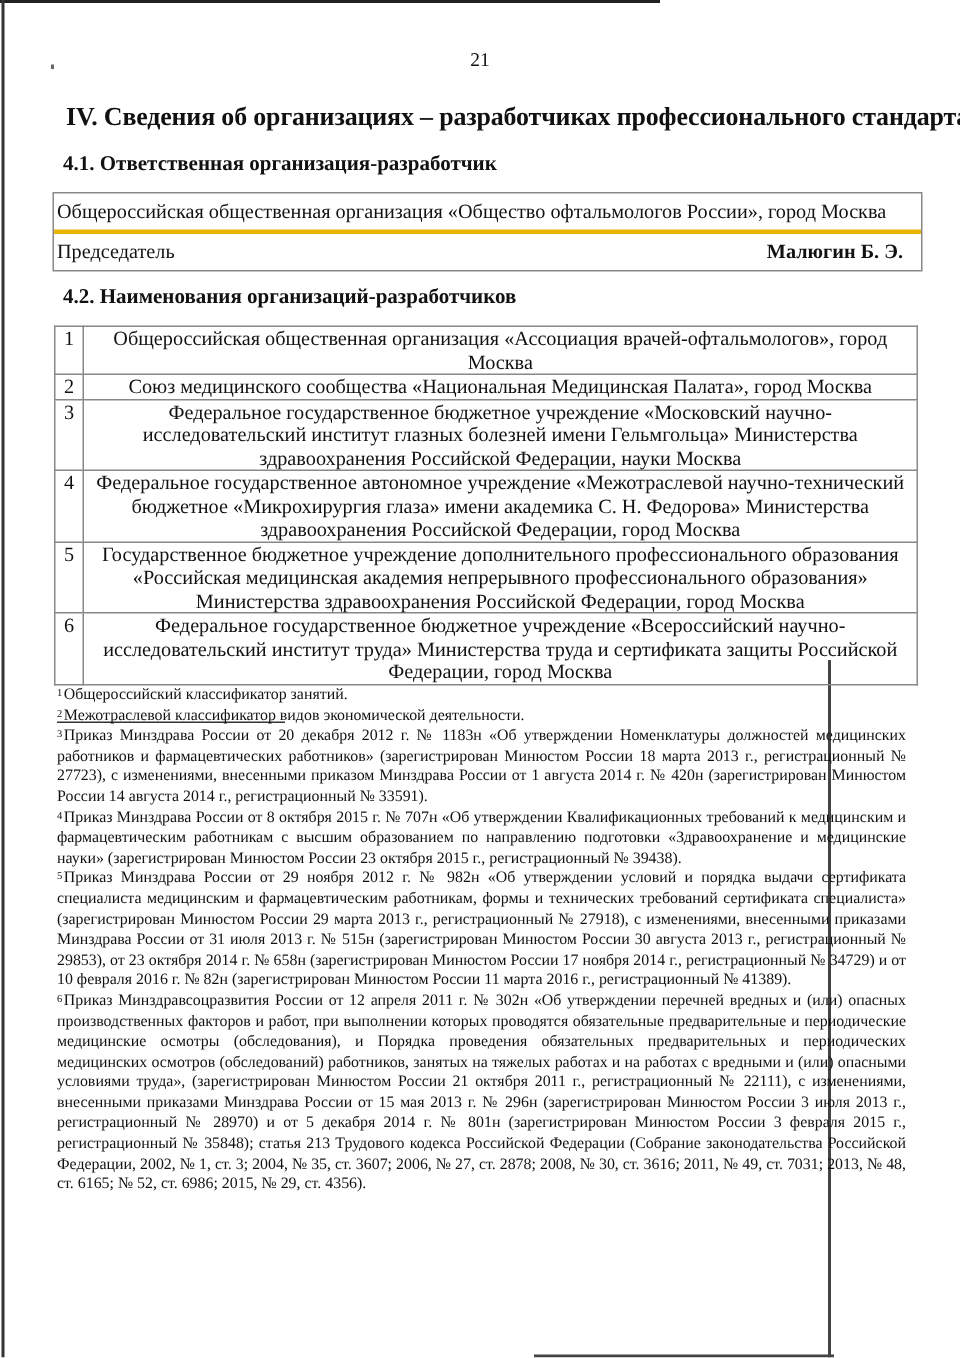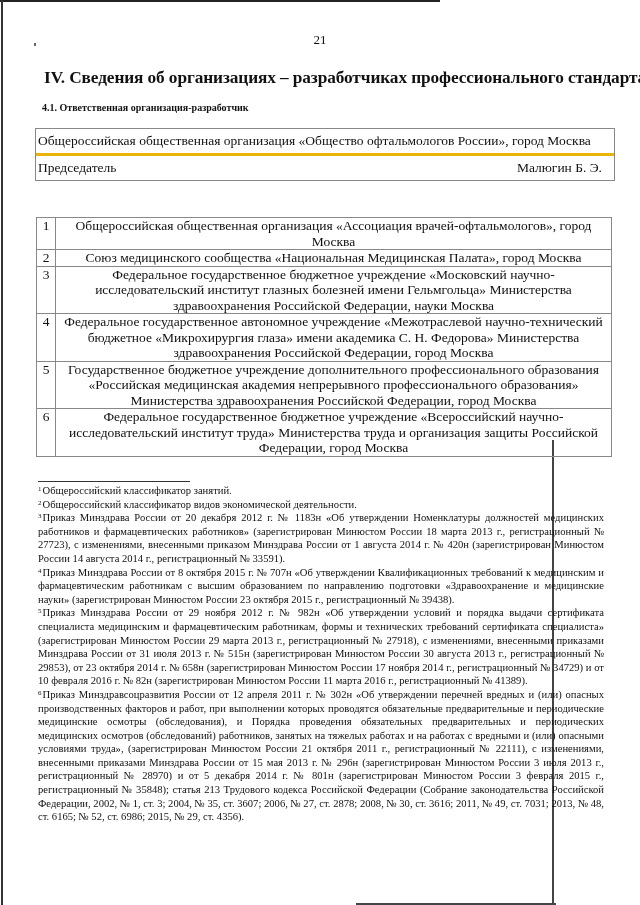--- a/index.html
+++ b/index.html
@@ -6,35 +6,35 @@
   body { width: 640px; height: 905px; position: relative; overflow: hidden;
          font-family: "Liberation Serif", "DejaVu Serif", serif; color: #111; }
   .page { position: absolute; left: 0; top: 0; width: 556px; height: 905px; background: #fff; }
   .edge-left { position: absolute; left: 1px; top: 0; width: 2px; height: 905px; background: #333; }
   .edge-right { position: absolute; right: 2px; top: 440px; width: 2px; height: 465px; background: #444; }
   .edge-top { position: absolute; left: 0; top: 0; width: 440px; height: 2px; background: #222; }
   .edge-bottom { position: absolute; right: 0; bottom: 0; width: 200px; height: 2px; background: #444; }
   .mark { position: absolute; left: 34px; top: 43px; width: 2px; height: 3px; background: #666; }
   .page-number { position: absolute; left: 0; width: 640px; top: 32px; text-align: center; font-size: 13px; }
   .section-title { position: absolute; left: 44px; top: 68px; font-size: 17.3px; font-weight: bold; white-space: nowrap; letter-spacing: -0.1px; }
-  .sub-title { position: absolute; font-size: 10px; font-weight: bold; white-space: nowrap; }
+  .sub-title { position: absolute; font-size: 14px; font-weight: bold; white-space: nowrap; }
   .sub-41 { left: 42px; top: 102px; }
   .sub-42 { left: 42px; top: 191px; }
 
   .resp-box { position: absolute; left: 35px; top: 128px; width: 578px; border: 1px solid #888; }
   .resp-row { height: 24px; padding: 0 2px; font-size: 13.5px; line-height: 24px; display: flex; justify-content: space-between; white-space: nowrap; }
   .resp-row + .resp-row { border-top: 3px solid #eab308; }
-  .resp-row .right { padding-right: 10px; }
+  .resp-row .right { padding-right: 10px; font-weight: bold; }
 
   .dev-table { position: absolute; left: 36px; top: 217px; width: 576px; border-collapse: collapse; font-size: 13.5px; line-height: 15.5px; }
   .dev-table td { border: 1px solid #888; vertical-align: top; padding: 0 3px; text-align: center; }
   .dev-table td.num { width: 14px; text-align: center; padding: 0 2px; }
 
   .fn-rule { position: absolute; left: 38px; top: 481px; width: 152px; height: 1px; background: #333; }
-  .footnotes { position: absolute; left: 38px; top: 484px; width: 566px; font-size: 10.6px; line-height: 13.6px; text-align: justify; font-family: Liberation Serif, serif; }
+  .footnotes { position: absolute; left: 38px; top: 457px; width: 566px; font-size: 10.6px; line-height: 13.6px; text-align: justify; font-family: Liberation Serif, serif; }
   .fn { margin: 0; }
   .fn sup { font-size: 7px; vertical-align: top; position: relative; top: -1px; margin-right: 1px; }
 </style>
 </head>
 <body>
 
 <div class="page">
   <div class="edge-top"></div>
   <div class="edge-left"></div>
   <div class="edge-right"></div>
@@ -48,20 +48,21 @@
   <div class="resp-box">
     <div class="resp-row">
       <span>Общероссийская общественная организация «Общество офтальмологов России», город Москва</span>
     </div>
     <div class="resp-row">
       <span>Председатель</span>
       <span class="right">Малюгин Б. Э.</span>
     </div>
   </div>
 
+  <div class="sub-title sub-42">4.2. Наименования организаций-разработчиков</div>
   <table class="dev-table">
     <tbody id="dev-body">
         <tr>
           <td class="num">1</td>
           <td>Общероссийская общественная организация «Ассоциация врачей-офтальмологов», город Москва</td>
         </tr>
         <tr>
           <td class="num">2</td>
           <td>Союз медицинского сообщества «Национальная Медицинская Палата», город Москва</td>
         </tr>
@@ -72,27 +73,27 @@
         <tr>
           <td class="num">4</td>
           <td>Федеральное государственное автономное учреждение «Межотраслевой научно-технический бюджетное «Микрохирургия глаза» имени академика С. Н. Федорова» Министерства здравоохранения Российской Федерации, город Москва</td>
         </tr>
         <tr>
           <td class="num">5</td>
           <td>Государственное бюджетное учреждение дополнительного профессионального образования «Российская медицинская академия непрерывного профессионального образования» Министерства здравоохранения Российской Федерации, город Москва</td>
         </tr>
         <tr>
           <td class="num">6</td>
-          <td>Федеральное государственное бюджетное учреждение «Всероссийский научно-исследовательский институт труда» Министерства труда и организация защиты Российской Федерации, город Москва</td>
+          <td>Федеральное государственное бюджетное учреждение «Всероссийский научно-исследовательский институт труда» Министерства труда и сертификата защиты Российской Федерации, город Москва</td>
         </tr>
       </tbody>
   </table>
 
   <div class="fn-rule"></div>
   <div class="footnotes" id="footnotes">
       <p class="fn"><sup>1</sup><span>Общероссийский классификатор занятий.</span></p>
-      <p class="fn"><sup>2</sup><span>Общероссийский классификатор видов экономической деятельности.</span></p>
+      <p class="fn"><sup>2</sup><span>Межотраслевой классификатор видов экономической деятельности.</span></p>
       <p class="fn"><sup>3</sup><span>Приказ Минздрава России от 20 декабря 2012 г. № 1183н «Об утверждении Номенклатуры должностей медицинских работников и фармацевтических работников» (зарегистрирован Минюстом России 18 марта 2013 г., регистрационный № 27723), с изменениями, внесенными приказом Минздрава России от 1 августа 2014 г. № 420н (зарегистрирован Минюстом России 14 августа 2014 г., регистрационный № 33591).</span></p>
       <p class="fn"><sup>4</sup><span>Приказ Минздрава России от 8 октября 2015 г. № 707н «Об утверждении Квалификационных требований к медицинским и фармацевтическим работникам с высшим образованием по направлению подготовки «Здравоохранение и медицинские науки» (зарегистрирован Минюстом России 23 октября 2015 г., регистрационный № 39438).</span></p>
       <p class="fn"><sup>5</sup><span>Приказ Минздрава России от 29 ноября 2012 г. № 982н «Об утверждении условий и порядка выдачи сертификата специалиста медицинским и фармацевтическим работникам, формы и технических требований сертификата специалиста» (зарегистрирован Минюстом России 29 марта 2013 г., регистрационный № 27918), с изменениями, внесенными приказами Минздрава России от 31 июля 2013 г. № 515н (зарегистрирован Минюстом России 30 августа 2013 г., регистрационный № 29853), от 23 октября 2014 г. № 658н (зарегистрирован Минюстом России 17 ноября 2014 г., регистрационный № 34729) и от 10 февраля 2016 г. № 82н (зарегистрирован Минюстом России 11 марта 2016 г., регистрационный № 41389).</span></p>
       <p class="fn"><sup>6</sup><span>Приказ Минздравсоцразвития России от 12 апреля 2011 г. № 302н «Об утверждении перечней вредных и (или) опасных производственных факторов и работ, при выполнении которых проводятся обязательные предварительные и периодические медицинские осмотры (обследования), и Порядка проведения обязательных предварительных и периодических медицинских осмотров (обследований) работников, занятых на тяжелых работах и на работах с вредными и (или) опасными условиями труда», (зарегистрирован Минюстом России 21 октября 2011 г., регистрационный № 22111), с изменениями, внесенными приказами Минздрава России от 15 мая 2013 г. № 296н (зарегистрирован Минюстом России 3 июля 2013 г., регистрационный № 28970) и от 5 декабря 2014 г. № 801н (зарегистрирован Минюстом России 3 февраля 2015 г., регистрационный № 35848); статья 213 Трудового кодекса Российской Федерации (Собрание законодательства Российской Федерации, 2002, № 1, ст. 3; 2004, № 35, ст. 3607; 2006, № 27, ст. 2878; 2008, № 30, ст. 3616; 2011, № 49, ст. 7031; 2013, № 48, ст. 6165; № 52, ст. 6986; 2015, № 29, ст. 4356).</span></p>
     </div>
 </div>
 
 </body></html>

